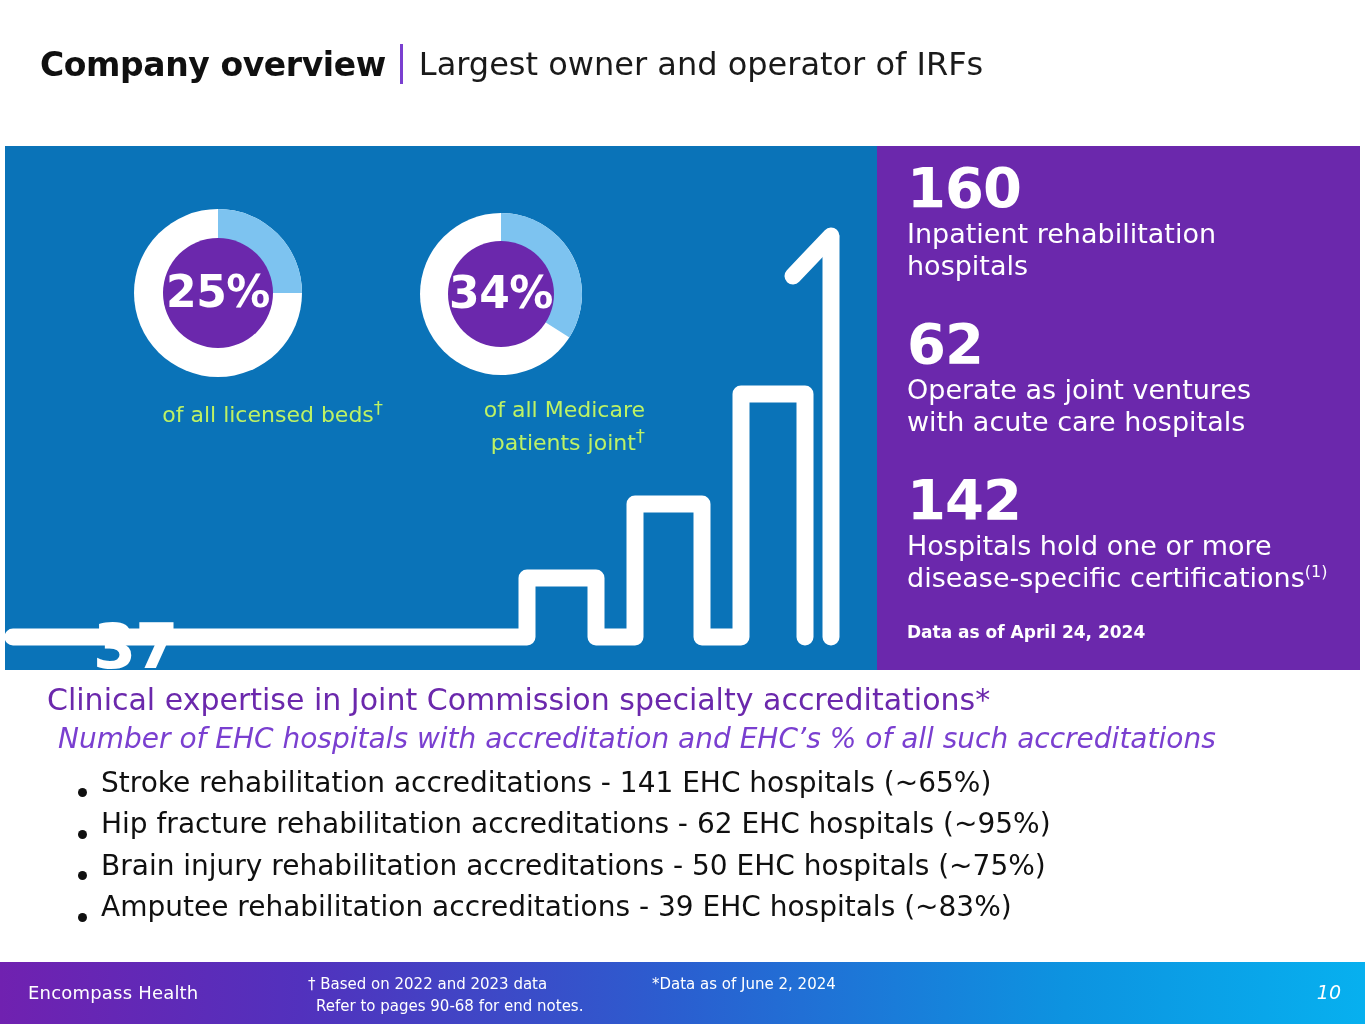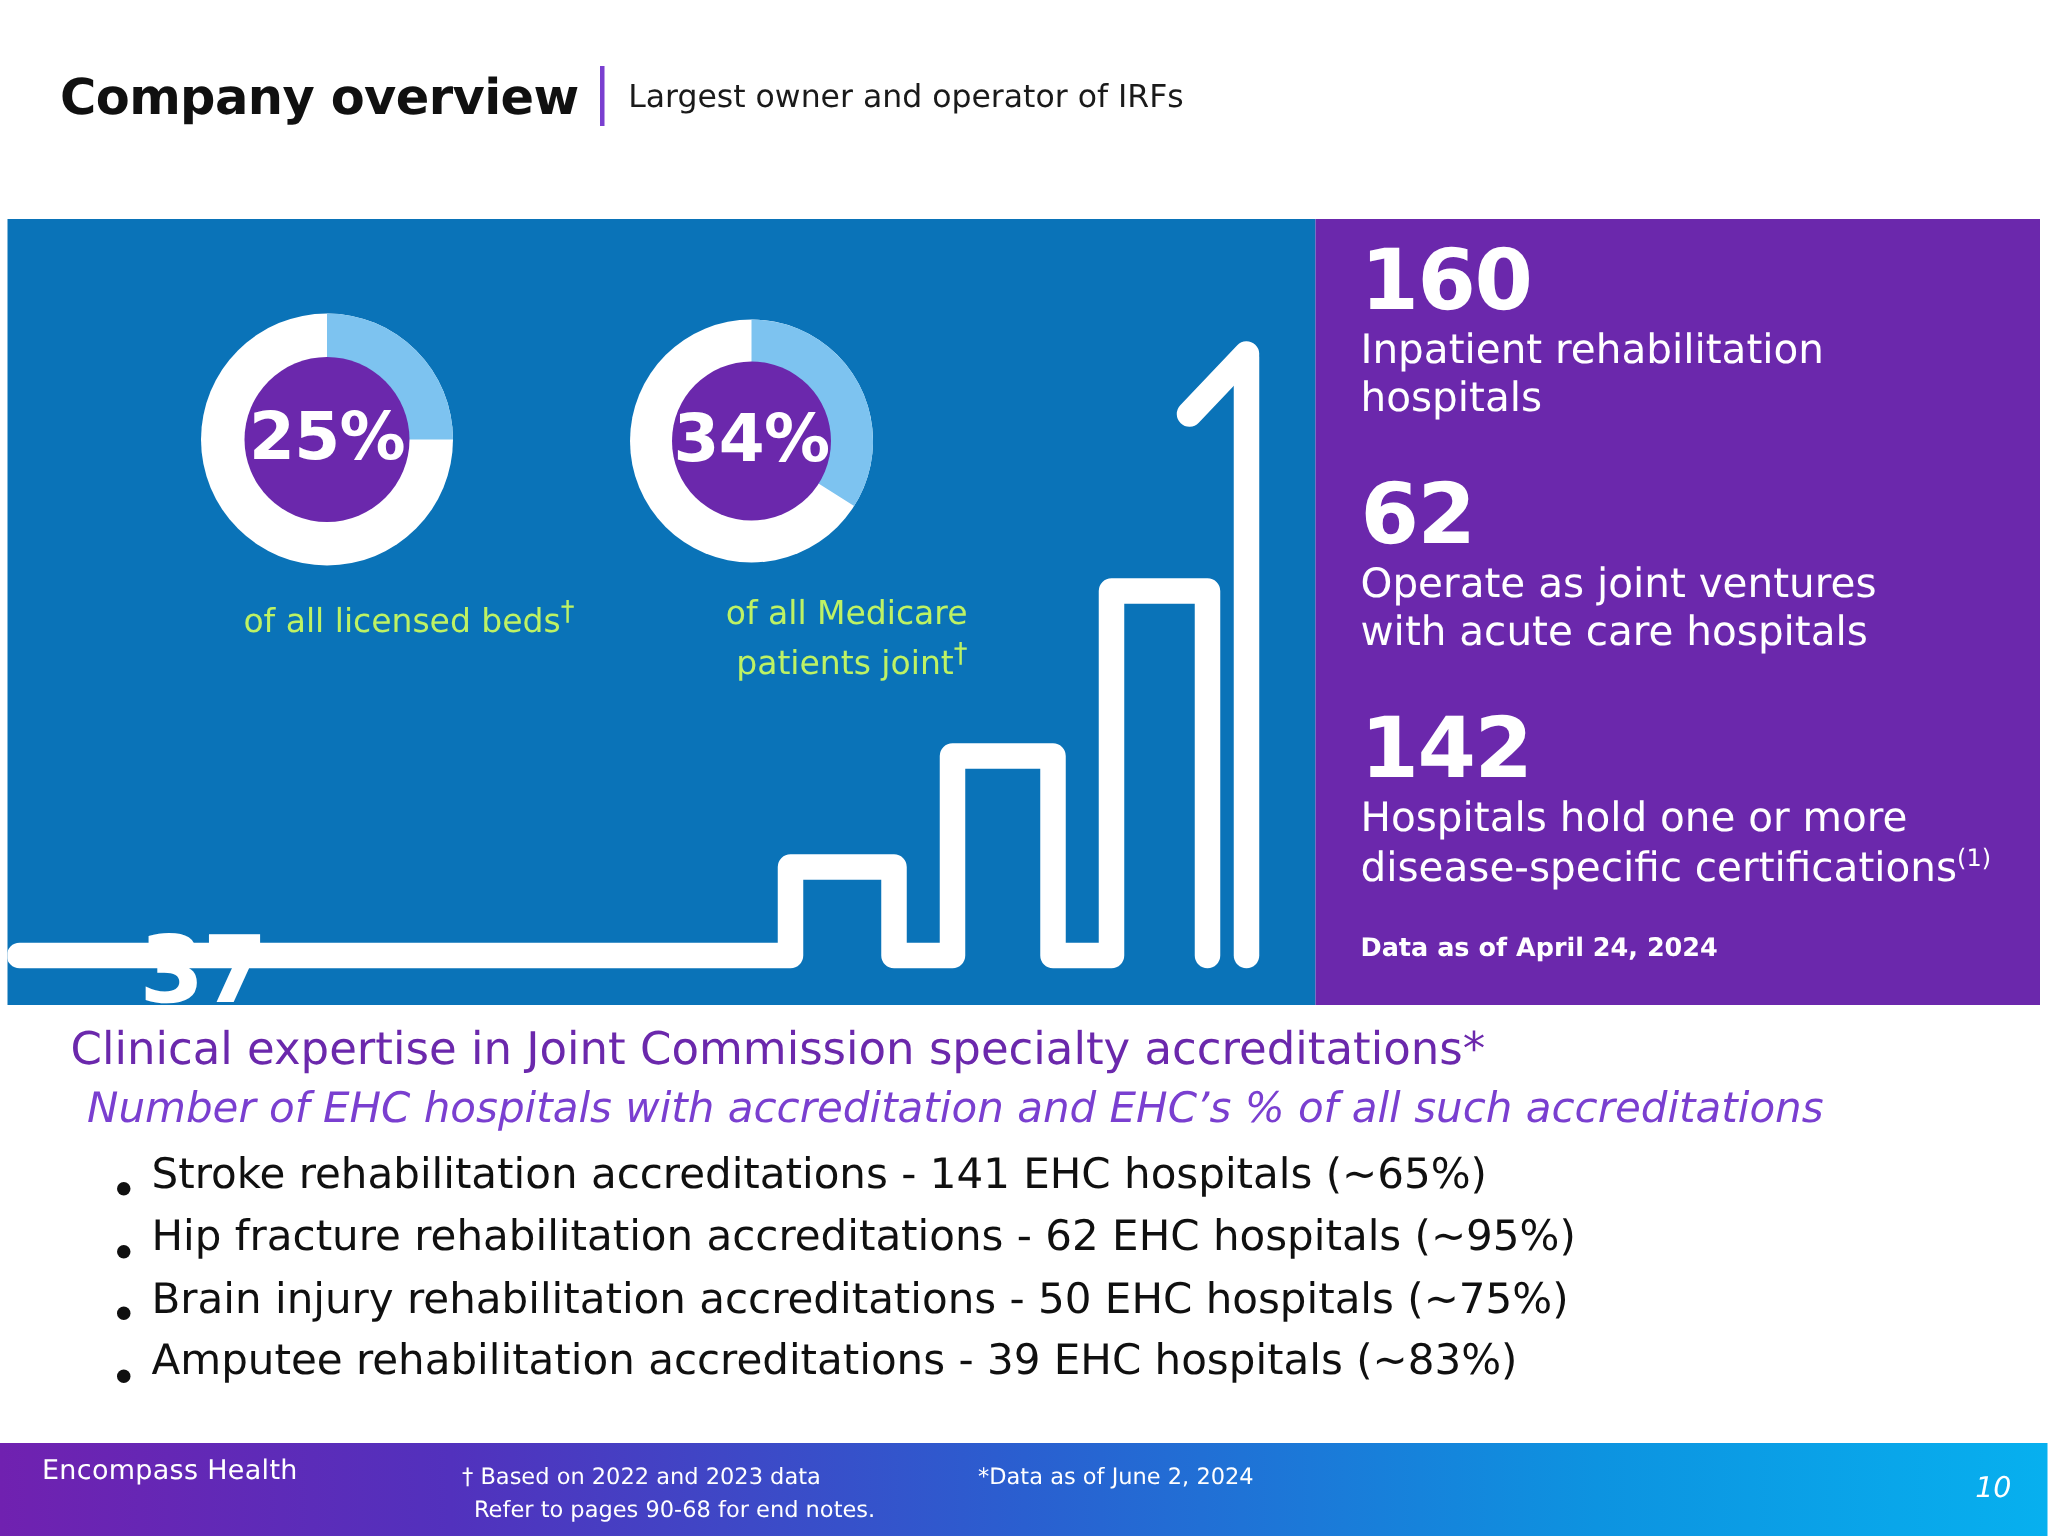--- a/index.html
+++ b/index.html
@@ -15,21 +15,21 @@
   .header{position:absolute;left:40px;top:44px;display:flex;align-items:center;}
   .hdr-title{
     font-family:"DejaVu Sans","Liberation Sans",sans-serif;
     font-weight:bold;font-size:33px;color:#101010;letter-spacing:-0.4px;
     line-height:1;
   }
   .hdr-divider{
     width:3px;height:40px;background:#7a3fd0;margin:0 16px 0 14px;
   }
   .hdr-sub{
-    font-size:21px;color:#1a1a1a;line-height:1;font-weight:400;text-align:center;
+    font-size:32px;color:#1a1a1a;line-height:1;font-weight:400;text-align:center;
   }
 
   
   .band{position:absolute;left:5px;top:146px;width:1355px;height:524px;}
   .band-blue{position:absolute;left:0;top:0;width:872px;height:524px;background:#0a73b8;}
   .band-purple{position:absolute;left:872px;top:0;width:483px;height:524px;background:#6b28ac;}
 
   
   .donut{position:absolute;}
   .donut svg{display:block;}
@@ -73,21 +73,21 @@
   .bullets li .dot{
     width:9px;height:9px;border-radius:50%;background:#101010;
     display:inline-block;margin-right:14px;flex:0 0 auto;position:relative;top:-6px;
   }
 
   
   .footer{
     position:absolute;left:0;top:962px;width:1365px;height:62px;
     background:linear-gradient(90deg,#7021b0 0%,#5231bd 22%,#2a5fd0 50%,#0d93e0 78%,#07b0ef 100%);
   }
-  .brand{position:absolute;left:28px;top:8px;color:#ffffff;font-size:18px;letter-spacing:.2px;text-align:right;}
+  .brand{position:absolute;left:28px;top:20px;color:#ffffff;font-size:18px;letter-spacing:.2px;text-align:right;}
   .fnote{position:absolute;color:#ffffff;font-size:15px;line-height:1.45;}
   .fnote1{left:308px;top:12px;}
   .fnote2{left:652px;top:12px;}
   .pagenum{position:absolute;right:24px;top:19px;color:#ffffff;font-size:19px;font-style:italic;}
 </style>
 </head>
 <body>
 
 <div class="slide">
 

